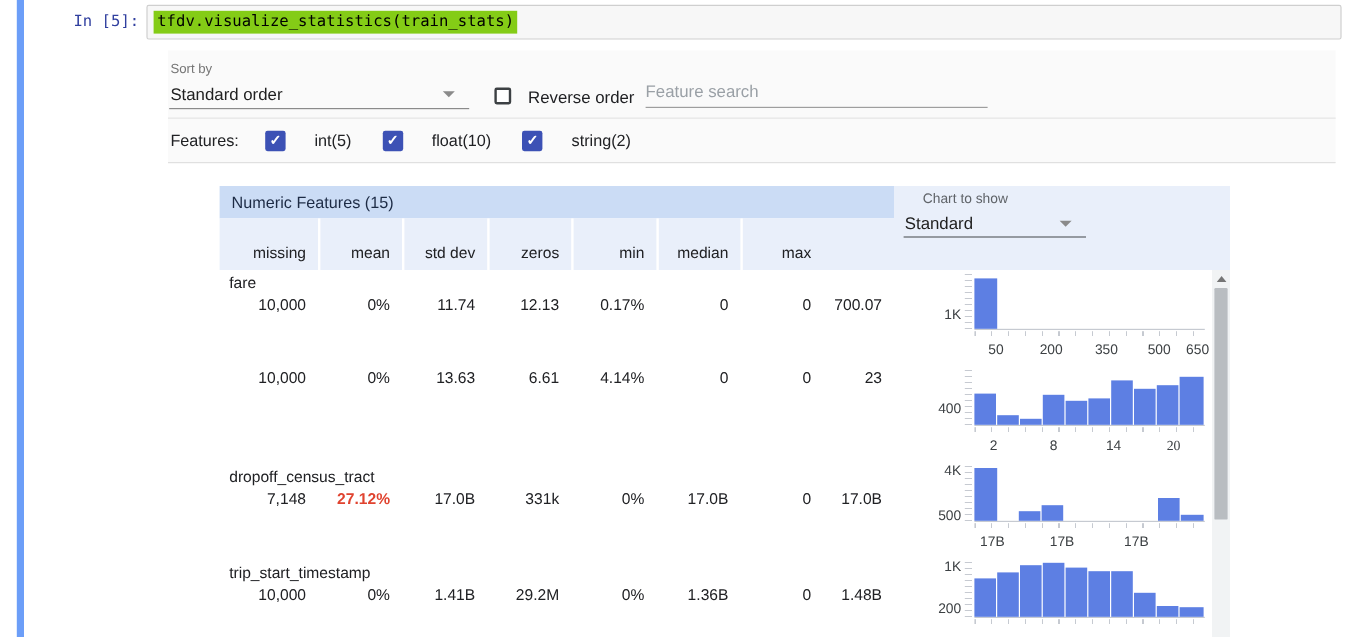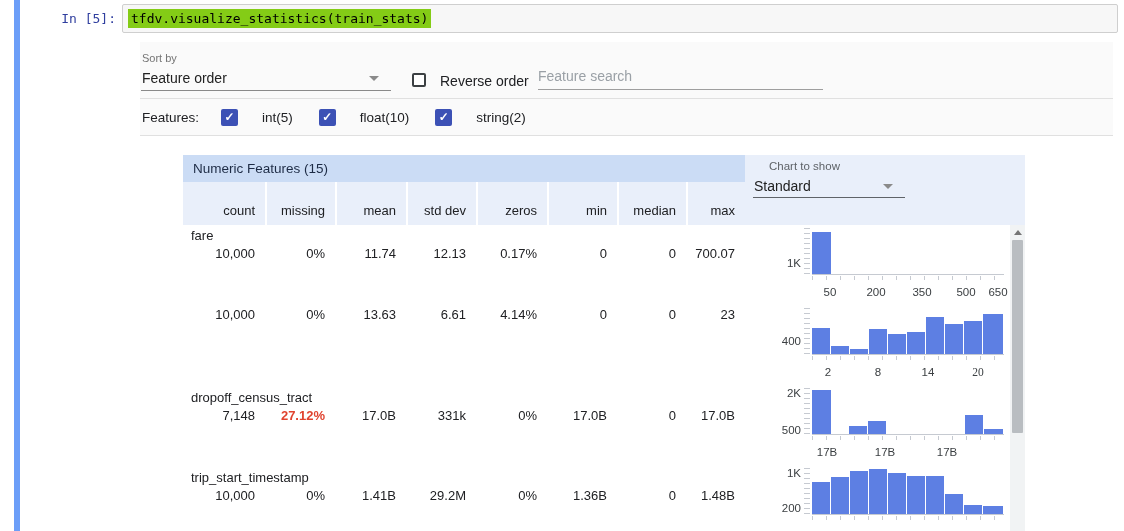--- a/index.html
+++ b/index.html
@@ -86,21 +86,21 @@
 
   <div id="cell-indicator"></div>
   <div id="prompt">In [5]:</div>
   <div id="code-cell">
     <span class="code-text">tfdv.visualize_statistics(train_stats)</span>
   </div>
 
   <div class="w-row" id="sort-row">
     <div class="tiny-label">Sort by</div>
     <div class="select-box">
-      <span class="select-value">Feature order</span>
+      <span class="select-value">Standard order</span>
       <span class="dd-arrow"></span>
     </div>
     <span class="cb-empty" id="reverse-cb"></span>
     <span id="reverse-label">Reverse order</span>
     <input id="search-input" placeholder="Feature search" style="">
   </div>
 
   <div class="w-row" id="features-row">
     <span id="features-label">Features:</span>
     <span class="filter-item">
@@ -112,21 +112,20 @@
       <span class="filter-label">float(10)</span>
     </span>
     <span class="filter-item">
       <span class="cb-checked">✓</span>
       <span class="filter-label">string(2)</span>
     </span>
   </div>
 
   <div id="table-title">Numeric Features (15)</div>
   <div id="table-header">
-    <div class="h-cell">count</div>
     <div class="h-cell">missing</div>
     <div class="h-cell">mean</div>
     <div class="h-cell">std dev</div>
     <div class="h-cell">zeros</div>
     <div class="h-cell">min</div>
     <div class="h-cell">median</div>
     <div class="h-cell">max</div>
   </div>
   <div id="table-body">
       <div class="t-row">
@@ -225,21 +224,21 @@
           <div class="bar" style="left: 152px; width: 18px; height: 33px;"></div>
           <div class="bar" style="left: 171px; width: 20px; height: 40px;"></div>
         </div>
         <div class="xticks"></div>
         <div class="xlab" style="left: 83px;">2</div>
         <div class="xlab" style="left: 133px;">8</div>
         <div class="xlab" style="left: 183px;">14</div>
         <div class="xlab" style="left: 233px; font-family: Liberation Serif, serif;">20</div>
       </div>
       <div class="chart-block" style="top: 160px;">
-        <div class="ylab" style="top: 1px;">2K</div>
+        <div class="ylab" style="top: 1px;">4K</div>
         <div class="ylab" style="top: 38px;">500</div>
         <div class="yruler"></div>
         <div class="plot">
           <div class="bar" style="left: 0px; width: 19px; height: 44px;"></div>
           <div class="bar" style="left: 37px; width: 18px; height: 8px;"></div>
           <div class="bar" style="left: 56px; width: 18px; height: 13px;"></div>
           <div class="bar" style="left: 153px; width: 18px; height: 19px;"></div>
           <div class="bar" style="left: 172px; width: 19px; height: 5px;"></div>
         </div>
         <div class="xticks"></div>

